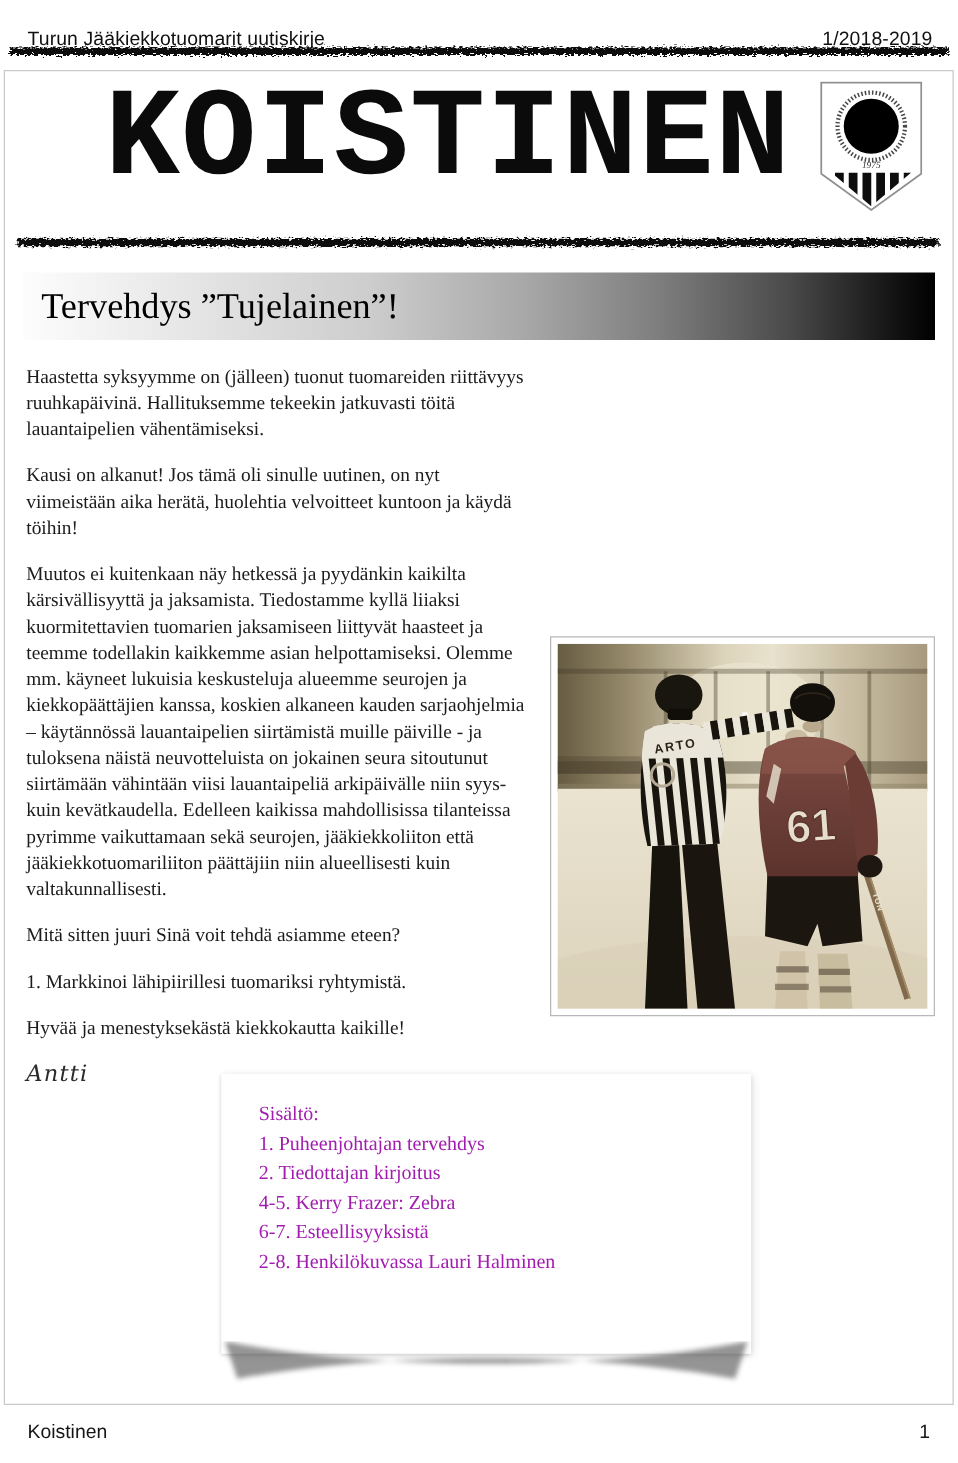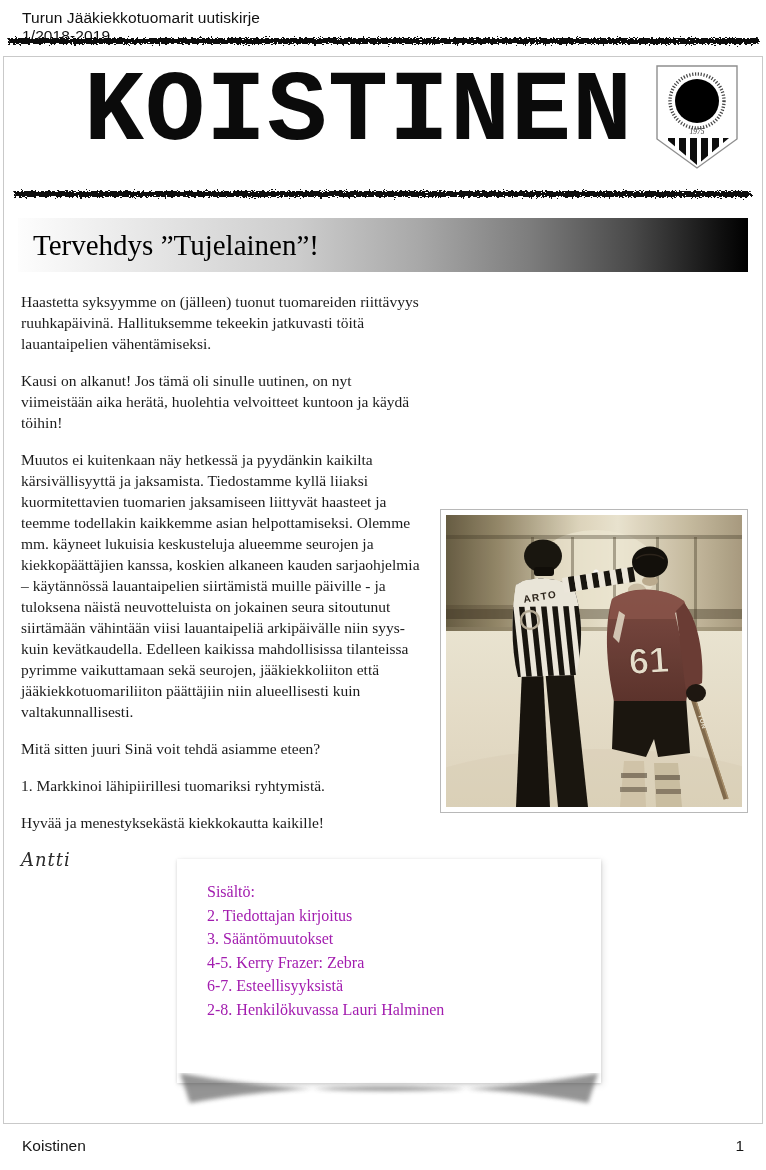--- a/index.html
+++ b/index.html
@@ -2,23 +2,23 @@
 <html><head>
 <meta charset="utf-8">
 <style>
   html,body{margin:0;padding:0;}
   body{
     position:relative;width:766px;height:1170px;background:#ffffff;overflow:hidden;
     font-family:"Liberation Sans",sans-serif;color:#111;
   }
   
   .newsletter-header{
-    position:absolute;top:9px;left:22px;right:20px;
+    position:absolute;top:23px;left:22px;right:20px;
     display:flex;justify-content:space-between;align-items:baseline;
-    font-size:15.5px;letter-spacing:.1px;color:#101010;flex-direction:column;
+    font-size:15.5px;letter-spacing:.1px;color:#101010;
   }
   
   .rough{background:#0c0c0c;filter:url(#distress);border-radius:1px;}
   .rough.top{position:absolute;top:38px;left:8px;right:7px;height:6px;}
   
   .page-frame{
     position:absolute;top:56px;left:3px;right:3px;height:1066px;
     border:1px solid #c9c9c9;background:#fff;
   }
   .masthead-title{
@@ -227,22 +227,22 @@
     <p>Kausi on alkanut! Jos tämä oli sinulle uutinen, on nyt viimeistään aika herätä, huolehtia velvoitteet kuntoon ja käydä töihin!</p>
     <p>Muutos ei kuitenkaan näy hetkessä ja pyydänkin kaikilta kärsivällisyyttä ja jaksamista. Tiedostamme kyllä liiaksi kuormitettavien tuomarien jaksamiseen liittyvät haasteet ja teemme todellakin kaikkemme asian helpottamiseksi. Olemme mm. käyneet lukuisia keskusteluja alueemme seurojen ja kiekkopäättäjien kanssa, koskien alkaneen kauden sarjaohjelmia – käytännössä lauantaipelien siirtämistä muille päiville - ja tuloksena näistä neuvotteluista on jokainen seura sitoutunut siirtämään vähintään viisi lauantaipeliä arkipäivälle niin syys- kuin kevätkaudella. Edelleen kaikissa mahdollisissa tilanteissa pyrimme vaikuttamaan sekä seurojen, jääkiekkoliiton että jääkiekkotuomariliiton päättäjiin niin alueellisesti kuin valtakunnallisesti.</p>
     <p>Mitä sitten juuri Sinä voit tehdä asiamme eteen?</p>
     <p>1. Markkinoi lähipiirillesi tuomariksi ryhtymistä.</p>
     <p>Hyvää ja menestyksekästä kiekkokautta kaikille!</p>
     <div class="signature">Antti</div>
   </div>
 
   <div class="contents-card">
     <div>Sisältö:</div>
+    <div>1. Puheenjohtajan tervehdys</div>
     <div>2. Tiedottajan kirjoitus</div>
-    <div>3. Sääntömuutokset</div>
     <div>4-5. Kerry Frazer: Zebra</div>
     <div>6-7. Esteellisyyksistä</div>
     <div>2-8. Henkilökuvassa Lauri Halminen</div>
     <svg class="curl" viewBox="0 0 436 36" preserveAspectRatio="none">
       <defs>
           <filter id="curlblur" x="-10%" y="-30%" width="120%" height="180%">
             <feGaussianBlur stdDeviation="2.2"></feGaussianBlur>
           </filter>
         </defs>
       <path d="M8,0 C130,24 306,24 428,0 L418,30 C300,8 136,8 18,30 Z" fill="#3c3c3c" opacity="0.55" filter="url(#curlblur)"></path>

